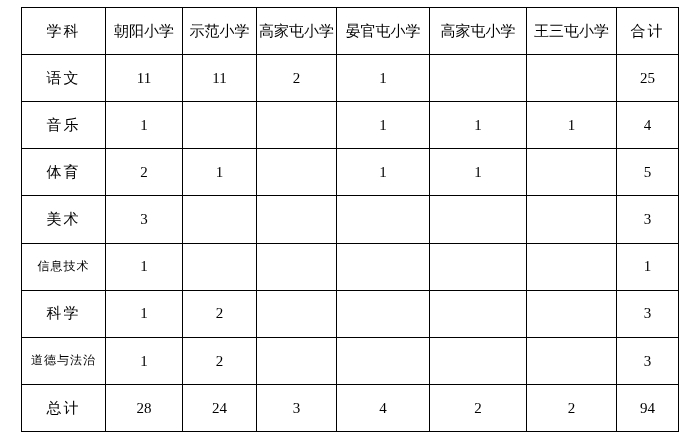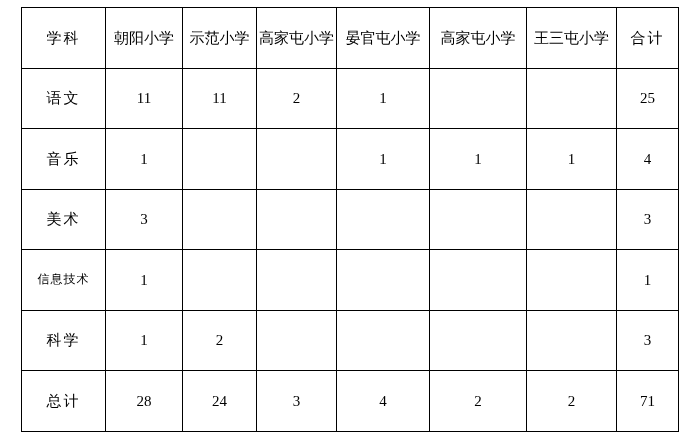--- a/index.html
+++ b/index.html
@@ -115,20 +115,30 @@
         <td class="rowlabel">音乐</td>
         <td class="num">1</td>
         <td class="num"></td>
         <td class="num"></td>
         <td class="num">1</td>
         <td class="num">1</td>
         <td class="num">1</td>
         <td class="num">4</td>
       </tr>
 
+      <tr class="body-row">
+        <td class="rowlabel">体育</td>
+        <td class="num">2</td>
+        <td class="num">1</td>
+        <td class="num"></td>
+        <td class="num">1</td>
+        <td class="num">1</td>
+        <td class="num"></td>
+        <td class="num">5</td>
+      </tr>
 
       <tr class="body-row">
         <td class="rowlabel">美术</td>
         <td class="num">3</td>
         <td class="num"></td>
         <td class="num"></td>
         <td class="num"></td>
         <td class="num"></td>
         <td class="num"></td>
         <td class="num">3</td>
@@ -149,26 +159,36 @@
         <td class="rowlabel">科学</td>
         <td class="num">1</td>
         <td class="num">2</td>
         <td class="num"></td>
         <td class="num"></td>
         <td class="num"></td>
         <td class="num"></td>
         <td class="num">3</td>
       </tr>
 
+      <tr class="body-row">
+        <td class="rowlabel small">道德与法治</td>
+        <td class="num">1</td>
+        <td class="num">2</td>
+        <td class="num"></td>
+        <td class="num"></td>
+        <td class="num"></td>
+        <td class="num"></td>
+        <td class="num">3</td>
+      </tr>
 
       <tr class="total-row">
         <td class="rowlabel">总计</td>
         <td class="num">28</td>
         <td class="num">24</td>
         <td class="num">3</td>
         <td class="num">4</td>
         <td class="num">2</td>
         <td class="num">2</td>
-        <td class="num">71</td>
+        <td class="num">94</td>
       </tr>
     </tbody>
   </table>
 </div>
 
 </body></html>

